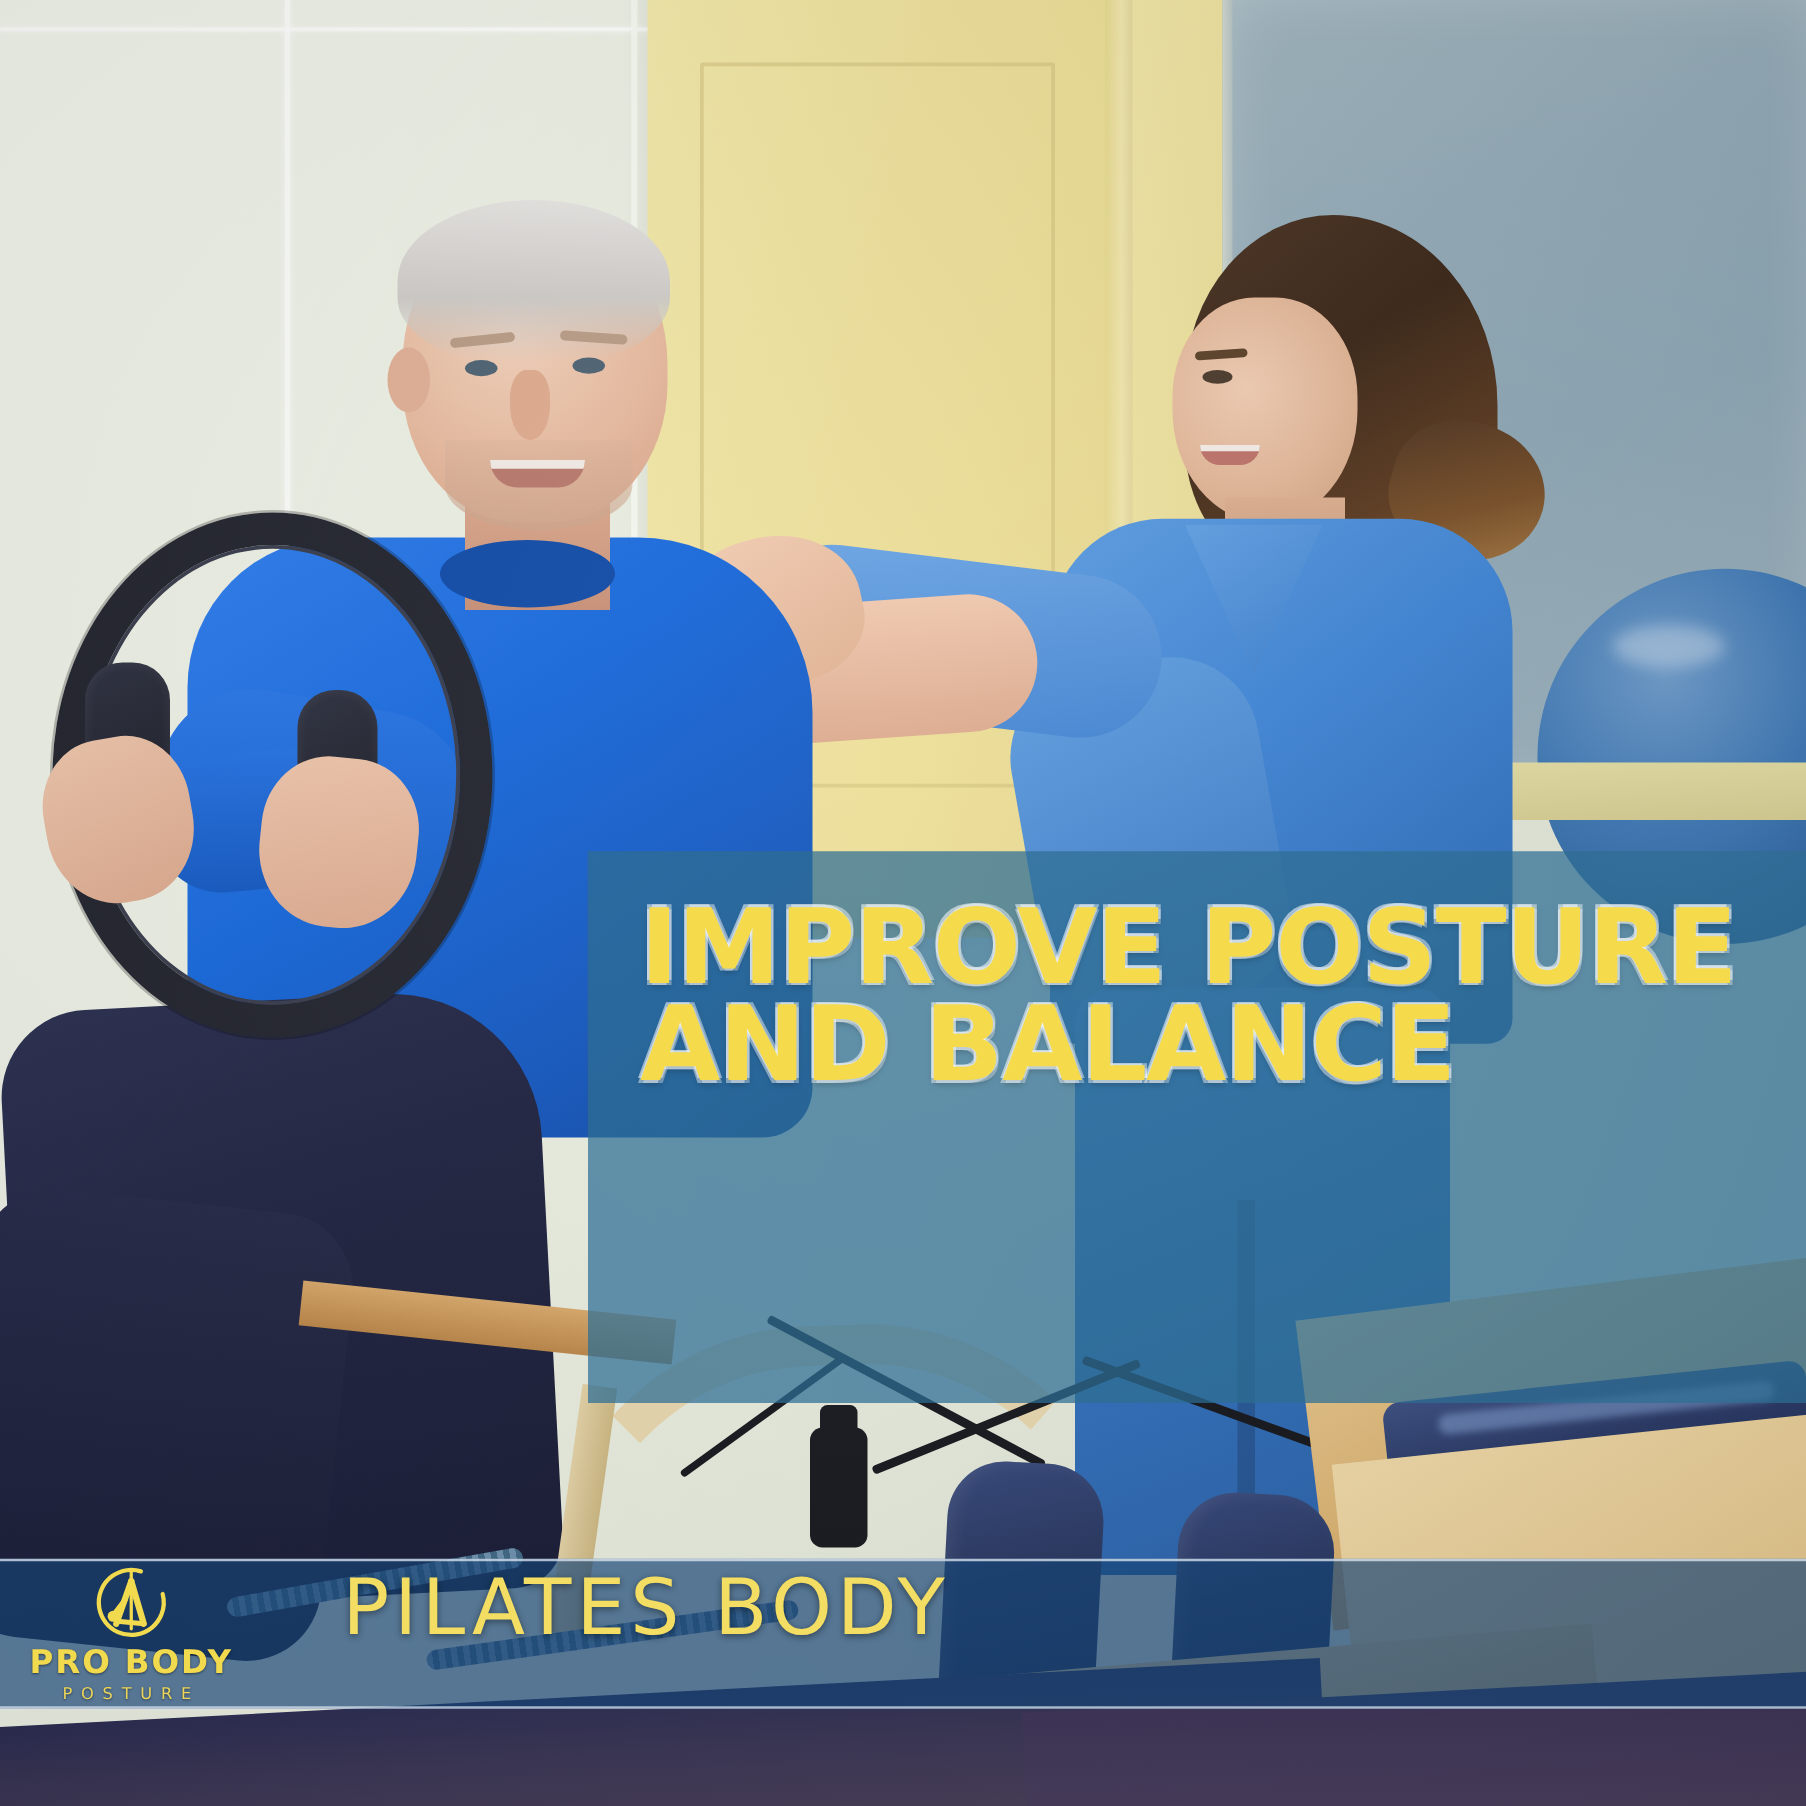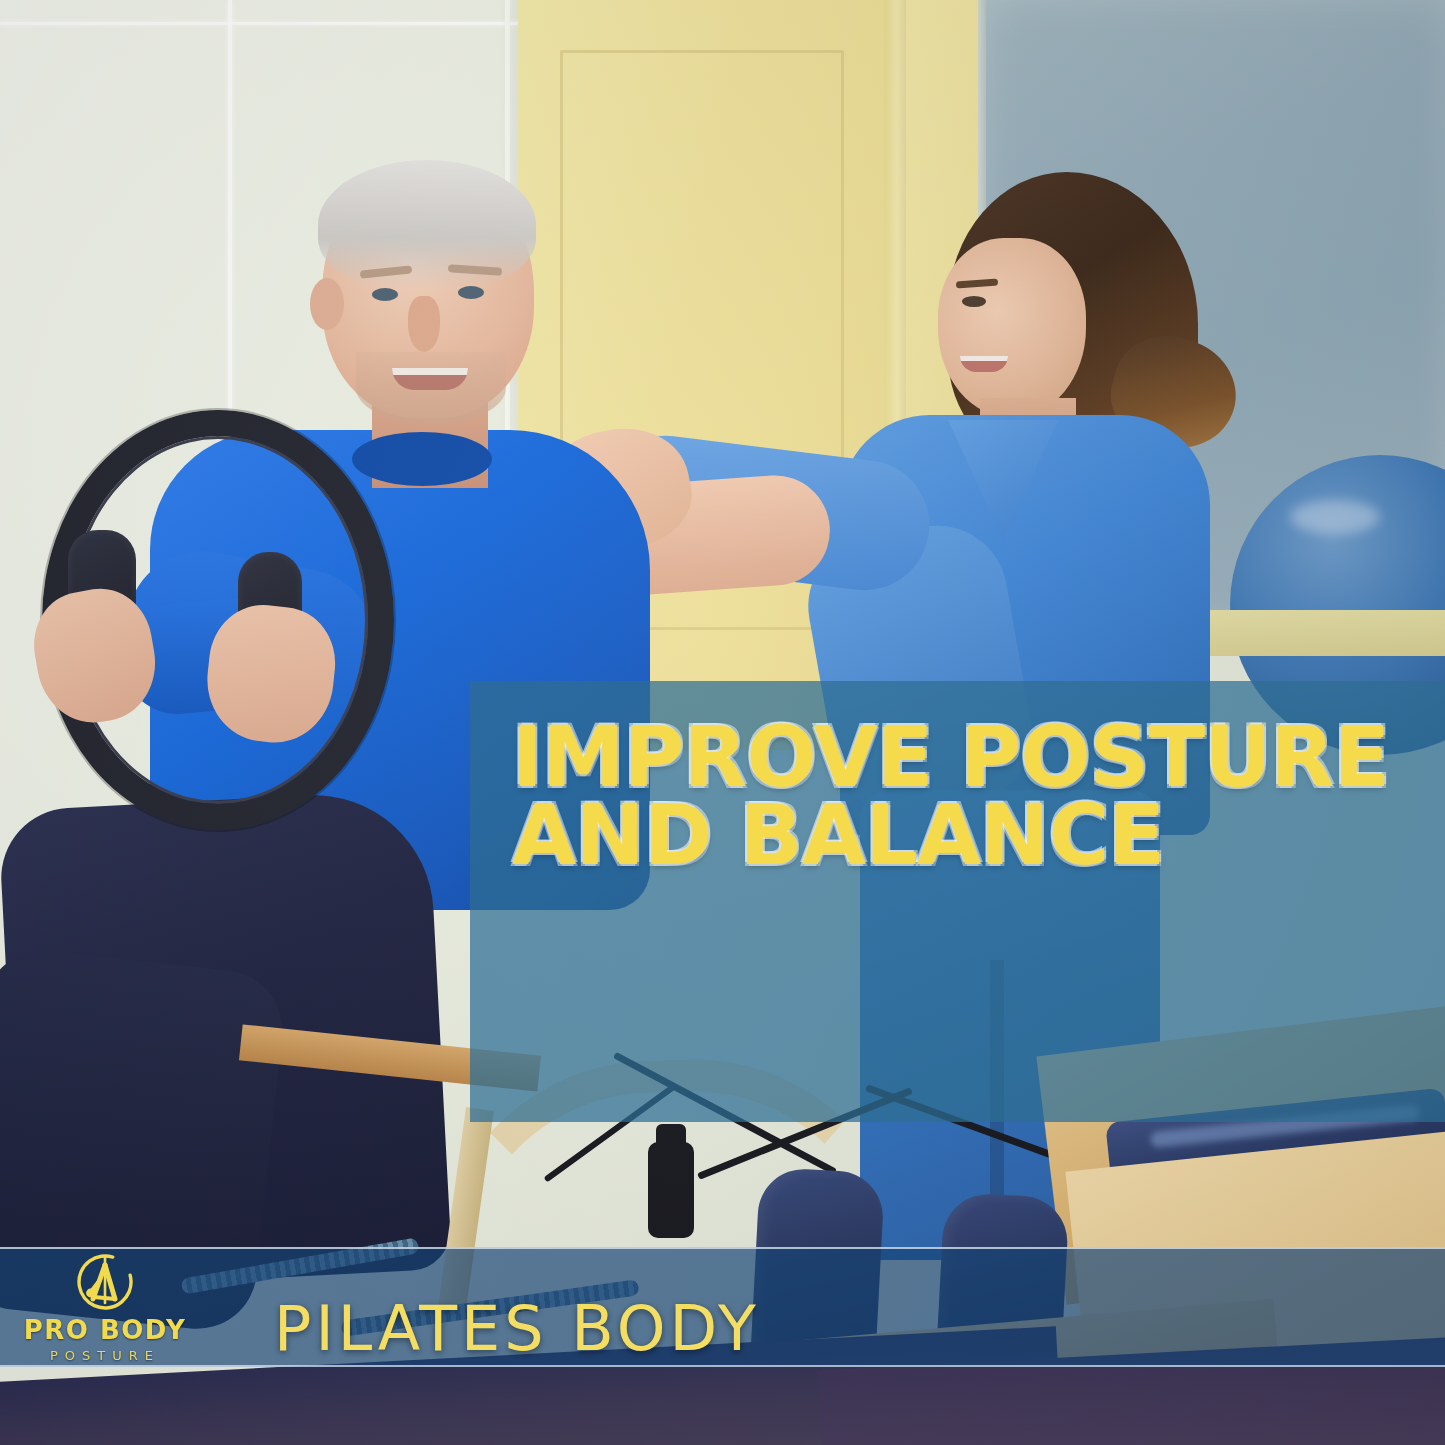--- a/index.html
+++ b/index.html
@@ -382,21 +382,21 @@
     letter-spacing:-.3px;
     text-shadow:0 2px 5px rgba(0,0,0,.35);
   }
 
   
   .banner{
     position:absolute;left:0;top:1247px;width:1445px;height:116px;
     background:rgba(22,68,118,.68);
     border-top:2px solid rgba(225,235,245,.75);
     border-bottom:2px solid rgba(225,235,245,.70);
-    display:flex;align-items:flex-end;
+    display:flex;align-items:flex-start;
   }
   .logo{
     position:relative;width:210px;height:116px;flex:0 0 210px;
     display:flex;flex-direction:column;align-items:center;justify-content:center;
   }
   .logo-mark{position:relative;width:74px;height:62px;margin-bottom:2px;}
   .logo-mark svg{display:block;width:74px;height:62px;}
   .logo-main{
     color:#F2DA4F;font-family:"DejaVu Sans",sans-serif;font-weight:700;
     font-size:26px;letter-spacing:1.5px;line-height:1;

